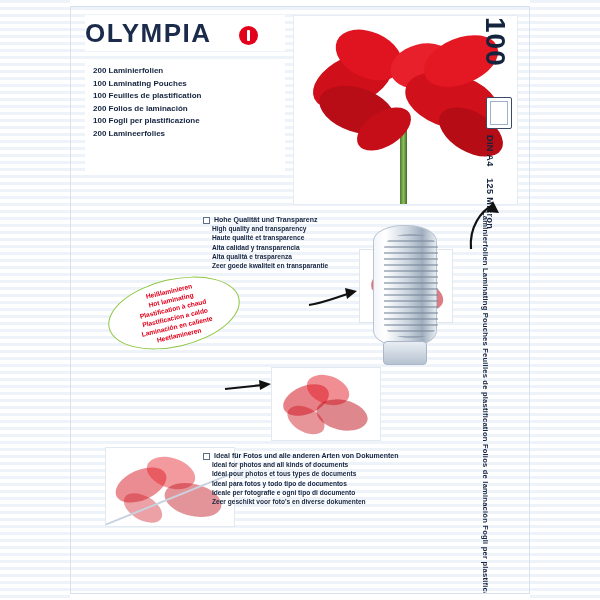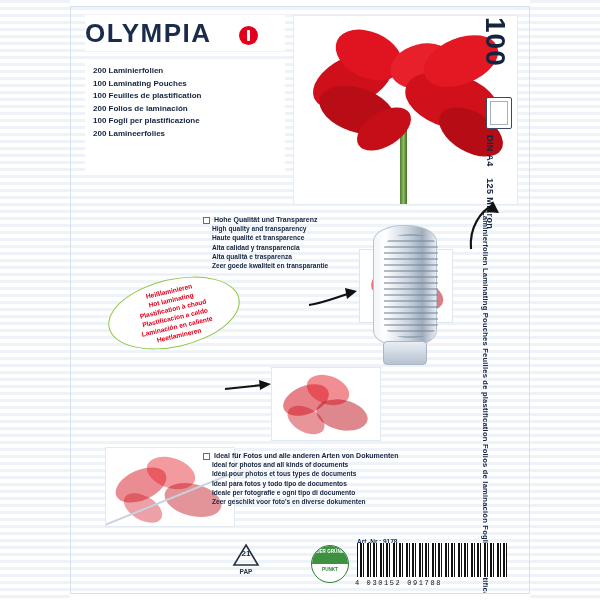--- a/index.html
+++ b/index.html
@@ -345,35 +345,14 @@
 
   <div class="feat" style="left:132px;top:444px;">
     <div class="row"><span class="bulletbox"></span><span>Ideal für Fotos und alle anderen Arten von Dokumenten</span></div>
     <div class="row"><span style="display:inline-block;width:9px;"></span><span>Ideal for photos and all kinds of documents</span></div>
     <div class="row"><span style="display:inline-block;width:9px;"></span><span>Idéal pour photos et tous types de documents</span></div>
     <div class="row"><span style="display:inline-block;width:9px;"></span><span>Ideal para fotos y todo tipo de documentos</span></div>
     <div class="row"><span style="display:inline-block;width:9px;"></span><span>Ideale per fotografie e ogni tipo di documento</span></div>
     <div class="row"><span style="display:inline-block;width:9px;"></span><span>Zeer geschikt voor foto's en diverse dokumenten</span></div>
   </div>
 
-  <div class="footer">
-    <div class="pap">
-      <div class="tri">
-        <svg width="30" height="24" viewBox="0 0 30 24">
-          <path d="M15 2 L27 22 L3 22 Z" fill="none" stroke="#25303f" stroke-width="1.6"></path>
-        </svg>
-        <div class="num">21</div>
-      </div>
-      <div class="lbl">PAP</div>
-    </div>
-
-    <div class="green-seal">
-      <div class="half"></div>
-      <div class="t">DER GRÜNE</div>
-      <div class="b">PUNKT</div>
-    </div>
-
-    <div class="artno">Art.-Nr.: 9178</div>
-    <div class="barcode"></div>
-    <div class="barnum">4  030152  091788</div>
-  </div>
 
 </div>
 
 </body></html>

